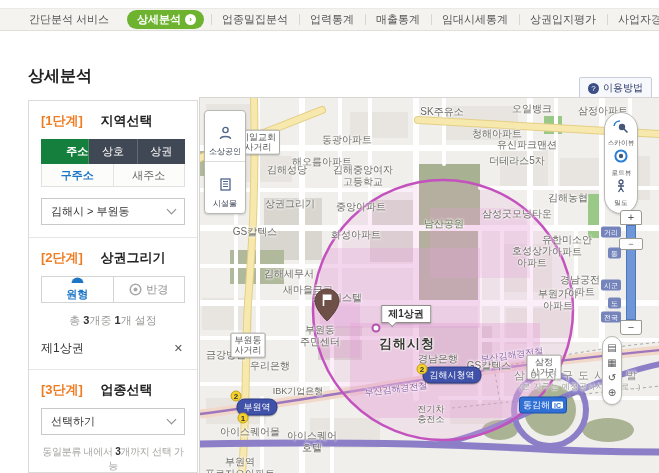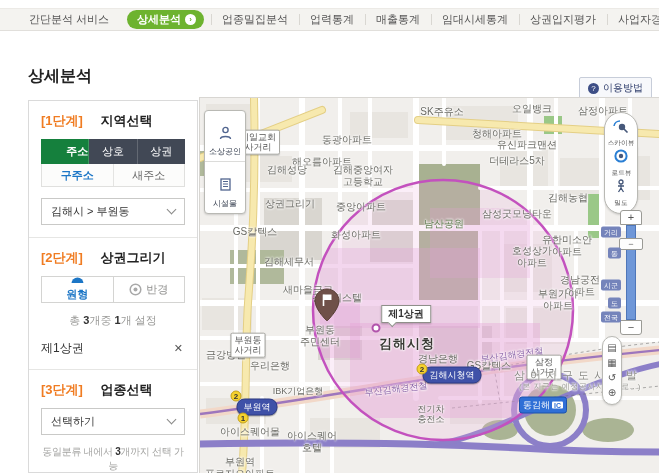--- a/index.html
+++ b/index.html
@@ -356,21 +356,21 @@
         <div class="map-label place" style="left: 55px; top: 134px;">GS칼텍스</div>
         <div class="map-label place" style="left: 156px; top: 137px;">화성아파트</div>
         <div class="map-label park" style="left: 244px; top: 126px;">남산공원</div>
         <div class="map-label place" style="left: 273px; top: 116px; margin-left: 44px;">삼성굿모닝타운</div>
         <div class="map-label place" style="left: 367px; top: 147px;">유한미소안
 아파트</div>
         <div class="map-label place" style="left: 332px; top: 158px;">호성상가
 아파트</div>
         <div class="map-label place" style="left: 380px; top: 187px;">경남궁전
 아파트</div>
-        <div class="map-label place" style="left: 89px; top: 164px; font-family: Liberation Serif, serif;">김해세무서</div>
+        <div class="map-label place" style="left: 89px; top: 176px; font-family: Liberation Serif, serif;">김해세무서</div>
         <div class="map-label place" style="left: 108px; top: 192px;">새마을금고</div>
         <div class="map-label place" style="left: 137px; top: 200px;">강오피스텔</div>
         <div class="map-label place" style="left: 358px; top: 201px;">부원가야
 아파트</div>
         <div class="map-label place" style="left: 120px; top: 237px;">부원동
 주민센터</div>
         <div class="map-label big" style="left: 207px; top: 246px;">김해시청</div>
         <div class="map-label place" style="left: 238px; top: 261px;">경남은행</div>
         <div class="map-label place" style="left: 26px; top: 257px;">금강병원</div>
         <div class="map-label box" style="left: 48px; top: 247px;">부원동

